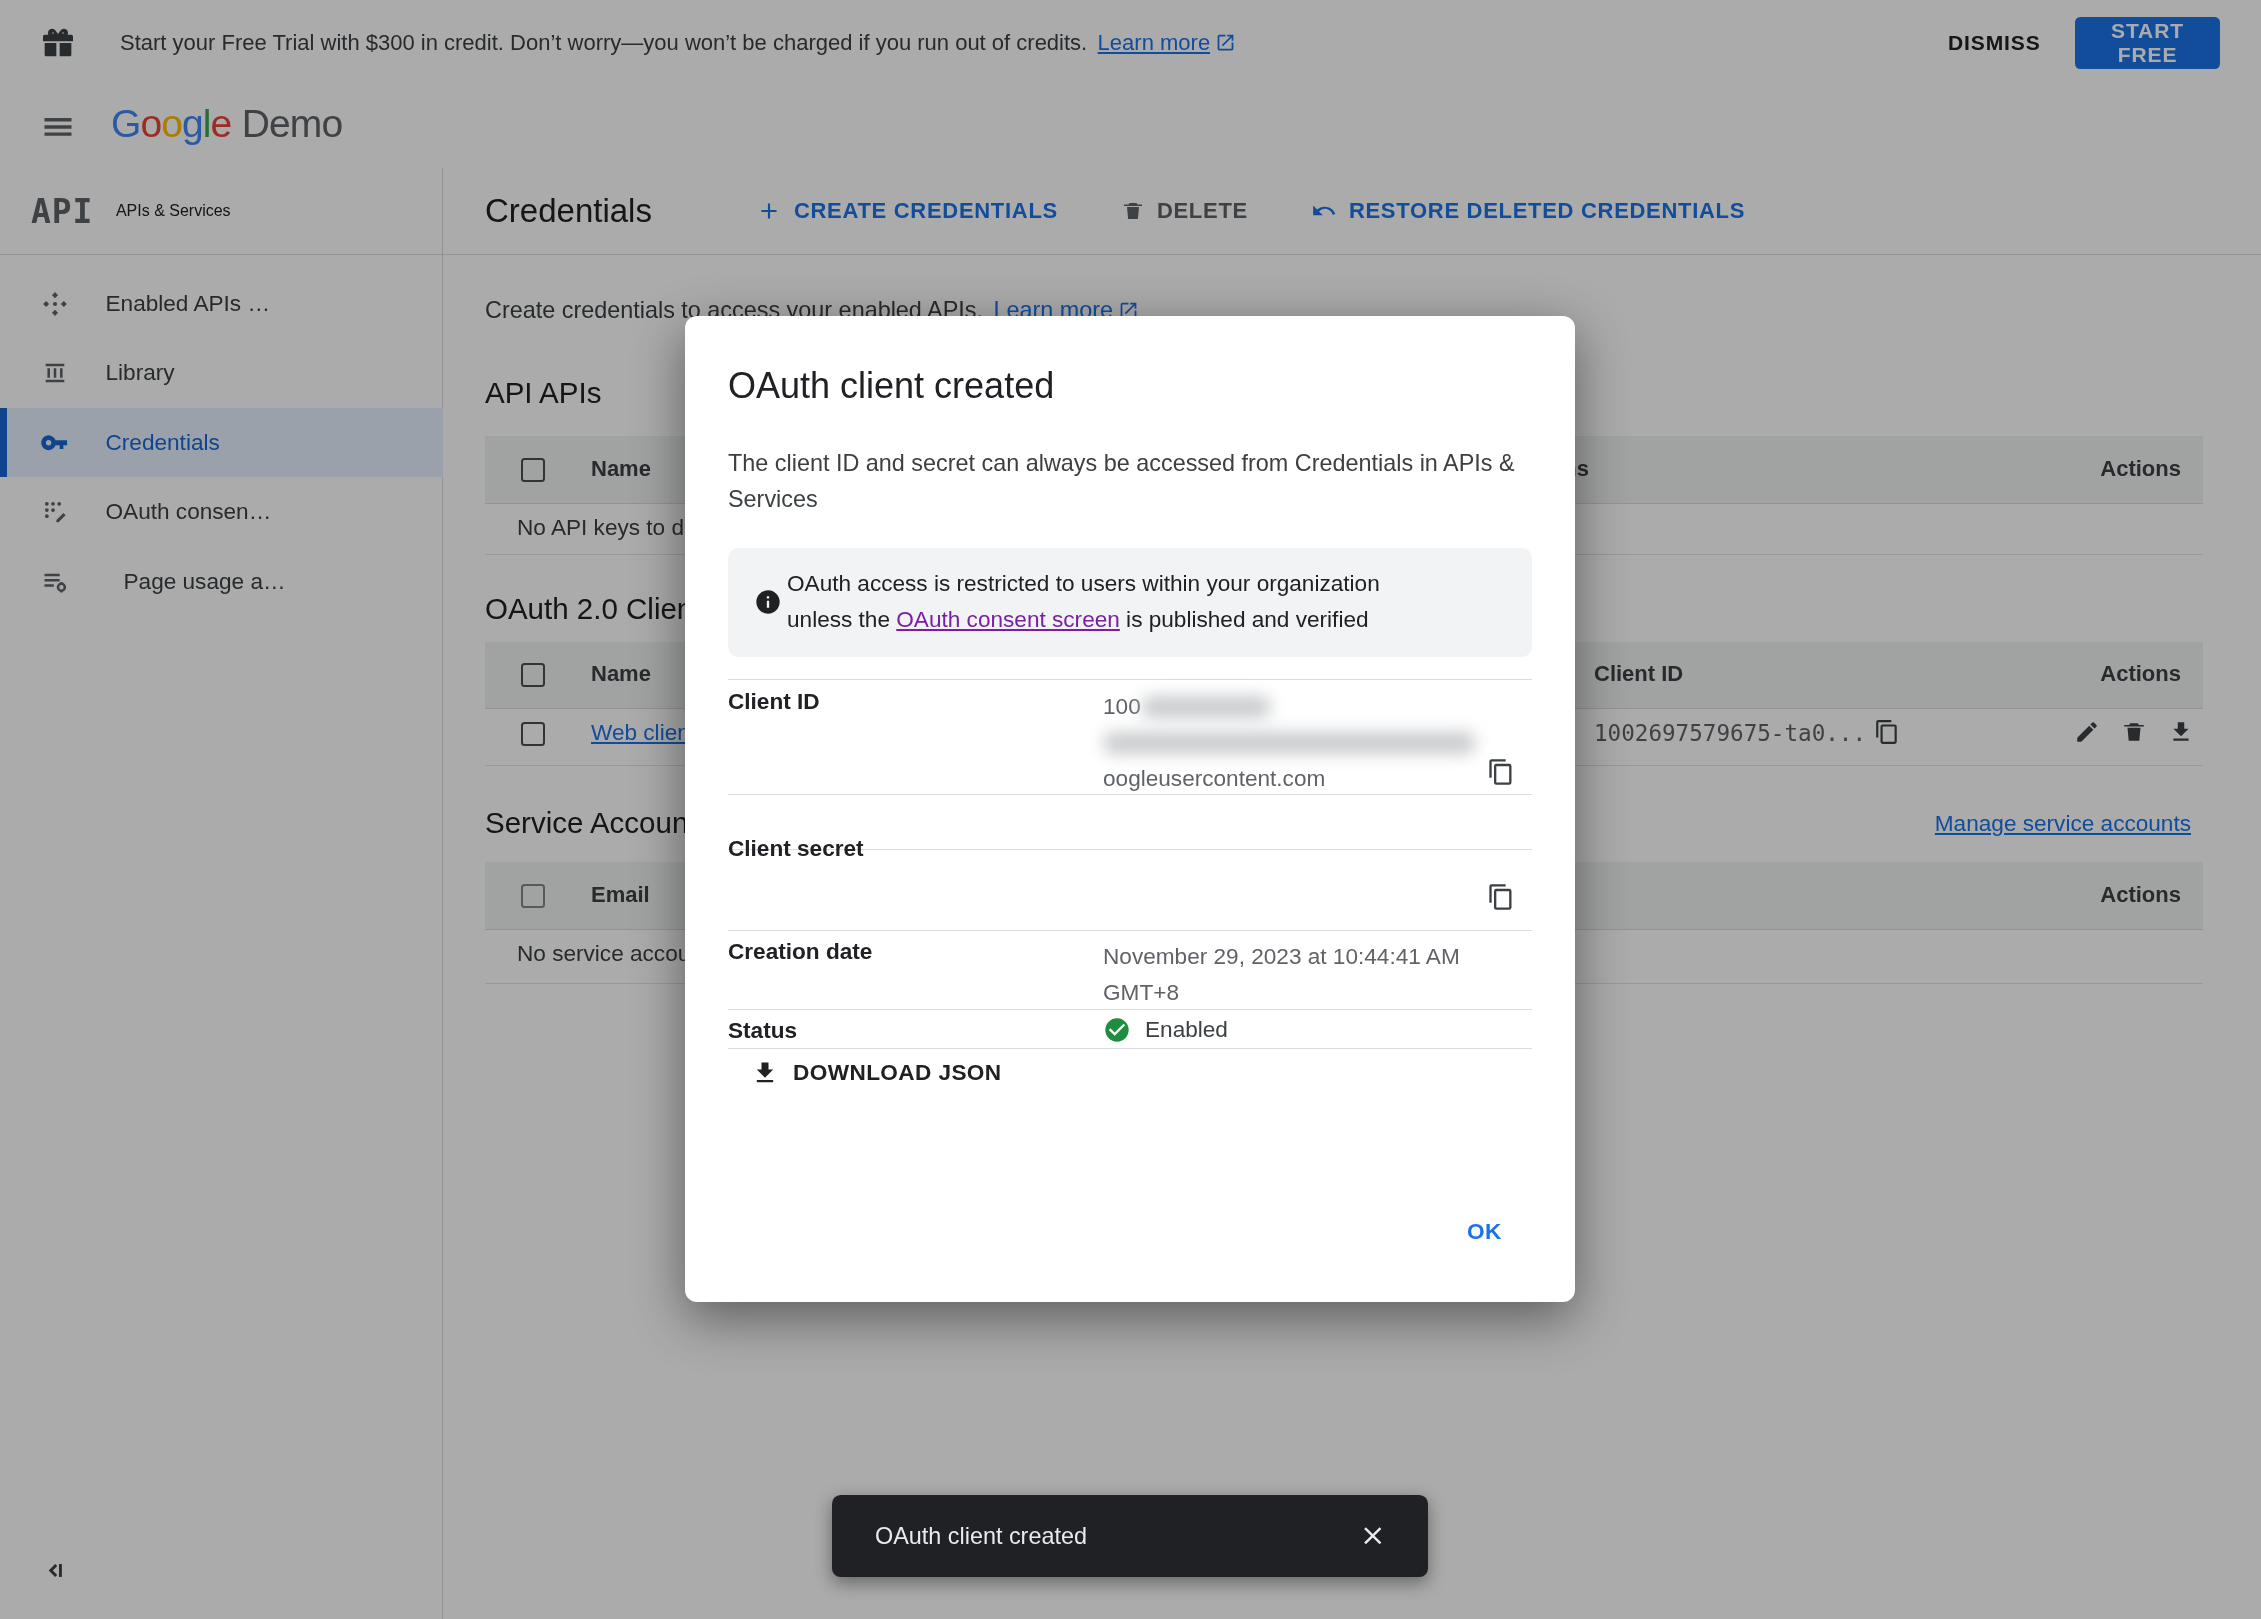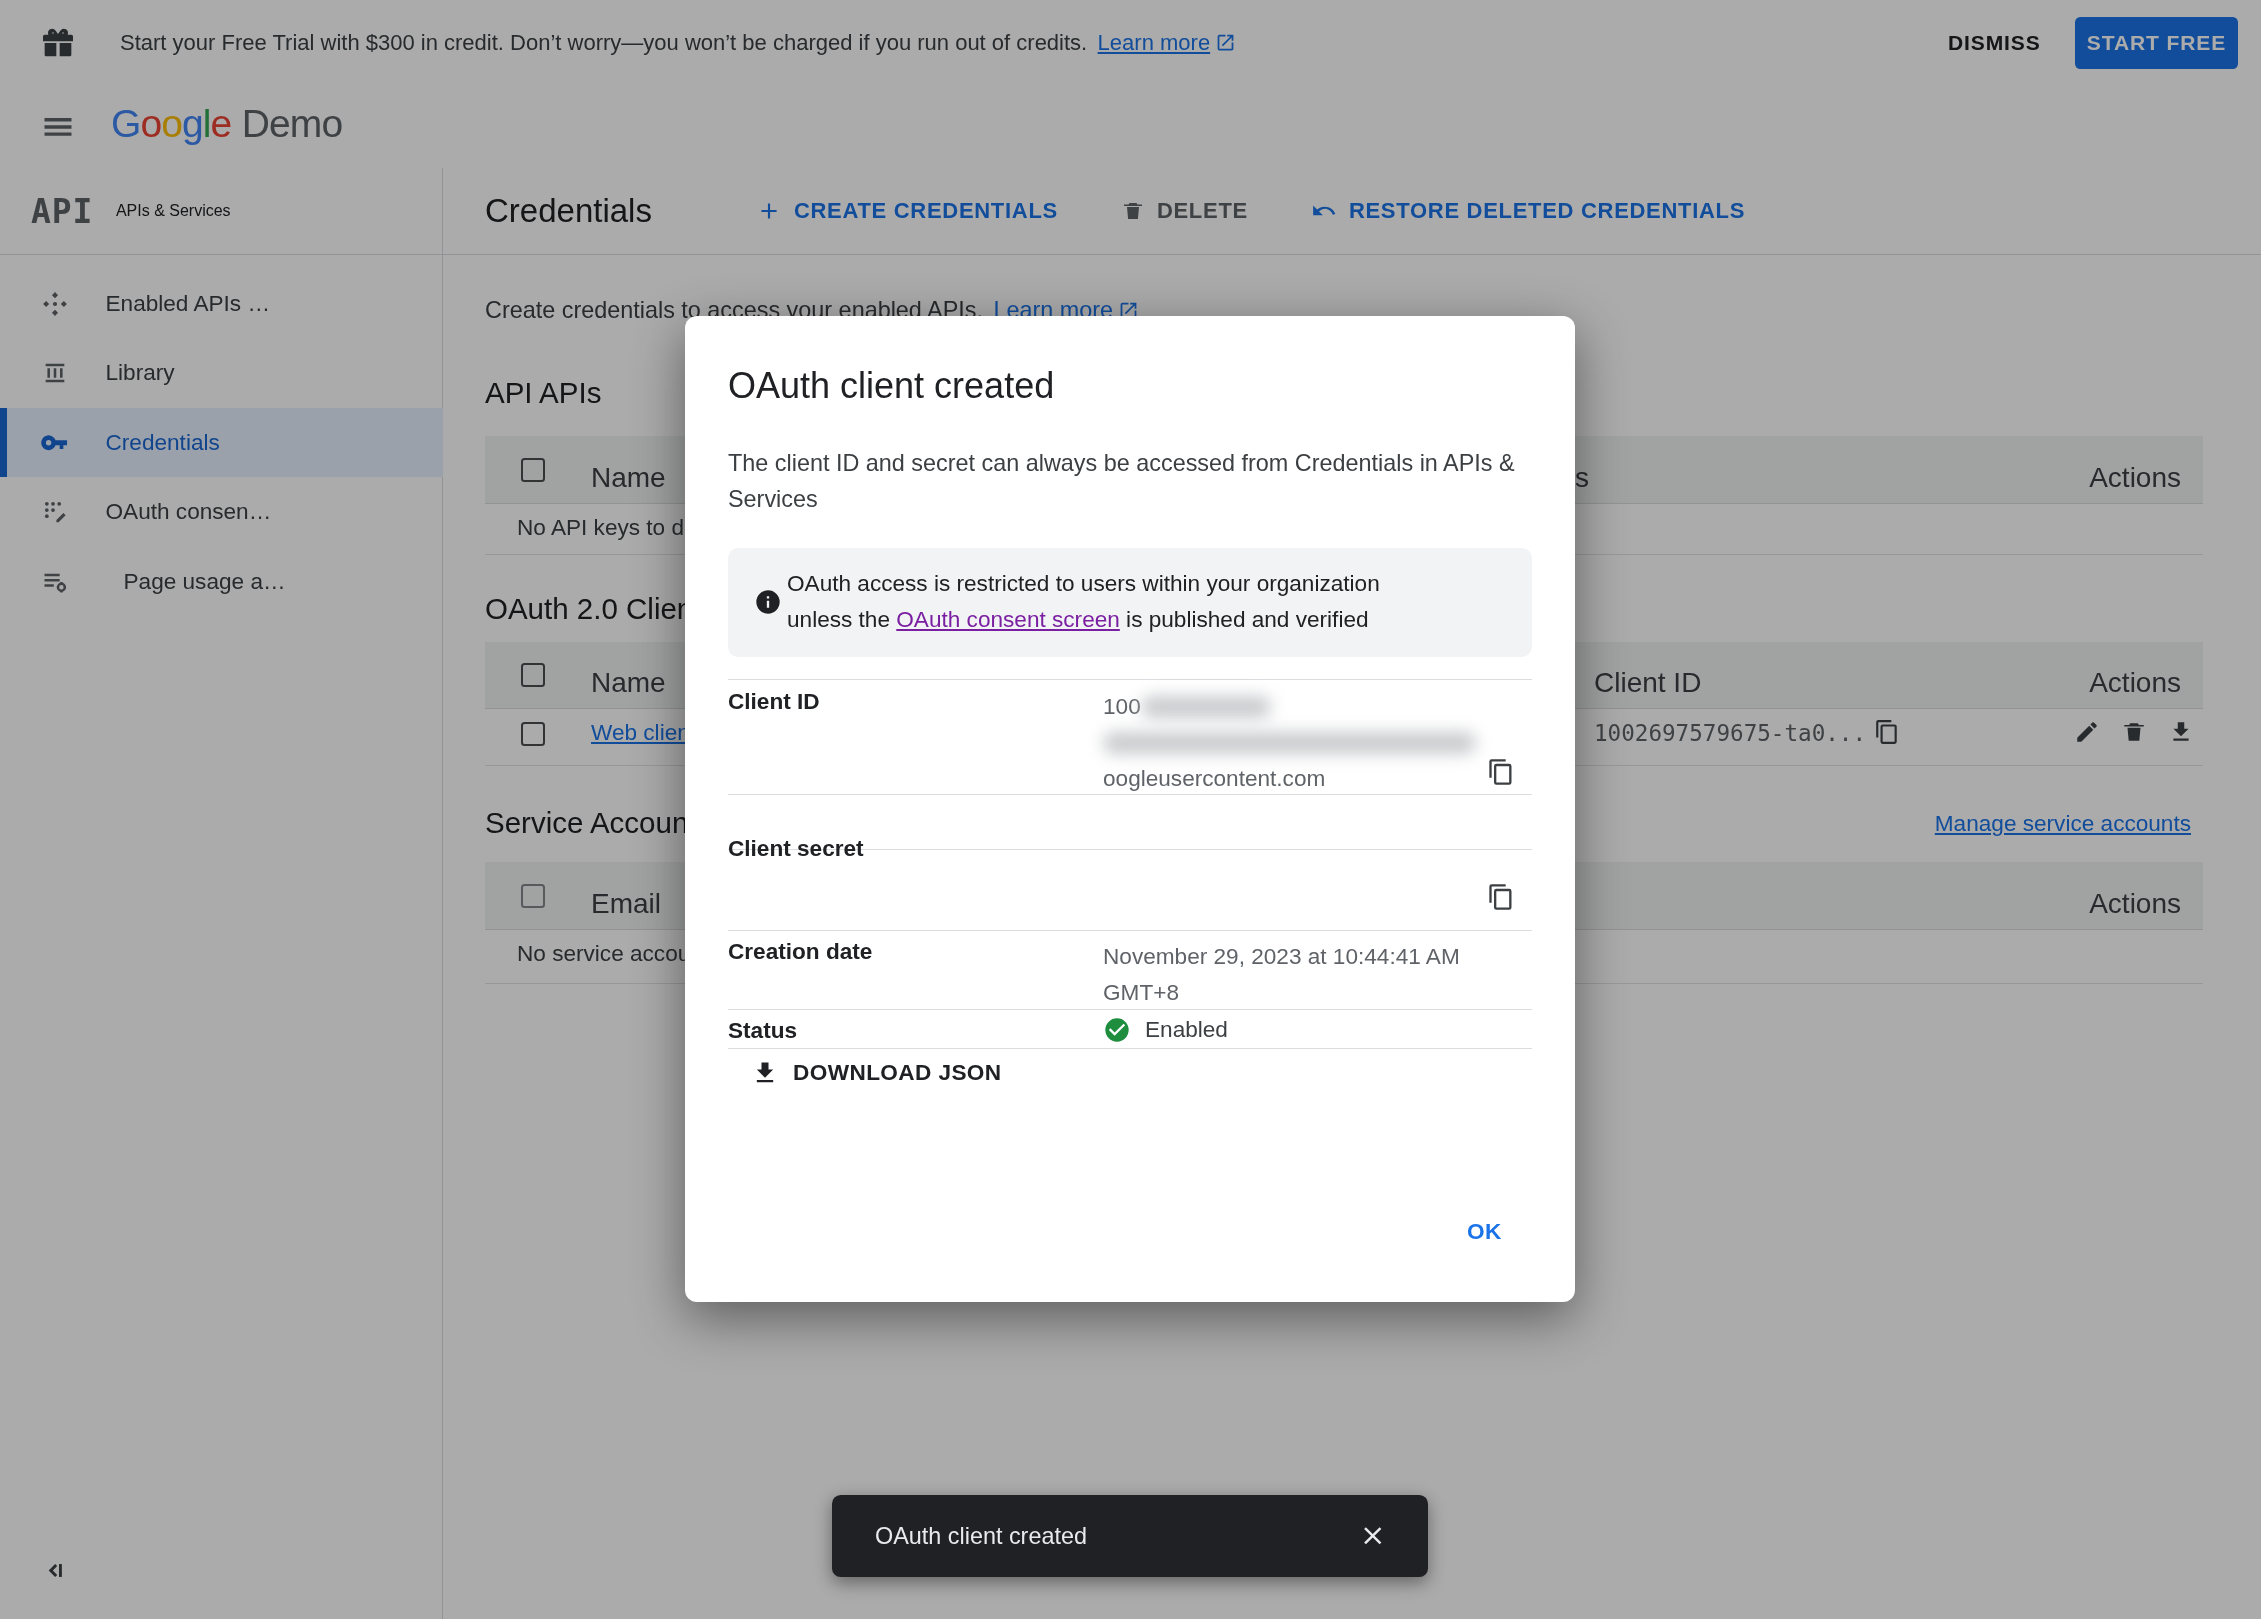--- a/index.html
+++ b/index.html
@@ -6,21 +6,21 @@
   #app{position:relative;width:2261px;height:1620px;background:#fff;overflow:hidden;
        font-family:"Liberation Sans","DejaVu Sans",sans-serif;color:#202124;}
   .abs{position:absolute;}
   
   .banner{position:absolute;left:0;top:0;width:2261px;height:85px;background:#fff;
           border-bottom:0.9px solid #e8eaed;display:flex;align-items:center;}
   .banner-text{font-size:22px;color:#3c4043;}
   .banner-link{color:#1a73e8;text-decoration:underline;margin-left:10.4px;font-size:22px;display:inline-flex;align-items:center;gap:5.2px;}
   .dismiss{position:absolute;left:1948px;top:0;height:85px;display:flex;align-items:center;
            font-size:21px;font-weight:700;letter-spacing:0.9px;color:#202124;cursor:pointer;}
-  .start-free{position:absolute;left:2075px;top:16.5px;width:163px;height:52px;background:#1a73e8;color:#fff;
+  .start-free{position:absolute;left:2075px;top:16.5px;width:145px;height:52px;background:#1a73e8;color:#fff;
               border:none;border-radius:5.2px;font-size:21px;font-weight:700;letter-spacing:0.9px;
               display:flex;align-items:center;justify-content:center;font-family:inherit;}
   
   .topbar{position:absolute;left:0;top:85px;width:2261px;height:83px;background:#fff;border-bottom:0.9px solid #dadce0;}
   .hamburger{position:absolute;left:38px;top:22px;width:40px;height:40px;display:flex;align-items:center;justify-content:center;}
   .logo{position:absolute;left:111px;top:17.4px;font-size:39px;letter-spacing:-0.9px;display:flex;gap:0;}
   .logo .cloud{color:#5f6368;margin-left:10.4px;}
   .g-blue{color:#4285F4}.g-red{color:#EA4335}.g-yellow{color:#FBBC05}.g-green{color:#34A853}
   .project-btn{position:absolute;left:378px;top:98px;width:313px;height:57px;border:0.9px solid #747775;border-radius:7.8px;
                background:#fff;display:flex;align-items:center;padding:0 19px;box-sizing:border-box;gap:17.4px;}
@@ -61,21 +61,21 @@
              display:flex;align-items:center;}
   .page-title{margin-left:42px;font-size:33px;color:#202124;}
   .tool-btn{display:flex;align-items:center;gap:12px;font-size:22px;font-weight:700;letter-spacing:0.7px;
             color:#1a73e8;cursor:pointer;white-space:nowrap;}
   .tool-btn.disabled{color:#5f6368;cursor:default;}
   .intro{position:absolute;left:42px;top:129px;font-size:23.4px;color:#3c4043;display:flex;align-items:center;}
   .intro .ilink{color:#1a73e8;text-decoration:underline;margin-left:10.4px;display:inline-flex;align-items:center;gap:5.2px;}
   .sect-title{position:absolute;left:42px;font-size:29.5px;color:#202124;}
   .thead-band{position:absolute;left:42px;width:1718px;background:#f1f3f4;border-bottom:0.9px solid #dadce0;box-sizing:border-box;}
   .row-line{position:absolute;left:42px;width:1718px;border-bottom:0.9px solid #e0e3e6;}
-  .th{position:absolute;font-size:28px;font-weight:400;color:#3c4043;margin-top:6px;}
+  .th{position:absolute;font-size:22px;font-weight:700;color:#3c4043;}
   .cell{position:absolute;font-size:22.6px;color:#3c4043;}
   .checkbox{position:absolute;width:24px;height:24px;border:2.6px solid #494c50;border-radius:3.5px;box-sizing:border-box;background:transparent;}
   .checkbox.light{border-color:#80868b;}
   .link{color:#1a73e8;text-decoration:underline;cursor:pointer;}
   .mono{font-family:"DejaVu Sans Mono",monospace;color:#5f6368;}
   .act-icons{position:absolute;display:flex;gap:21px;}
   
   .scrim{position:absolute;left:0;top:0;width:2261px;height:1620px;background:rgba(0,0,0,0.33);z-index:10;}
   .modal{position:absolute;left:685px;top:316px;width:890px;height:986px;background:#fff;border-radius:12px;z-index:20;
          box-shadow:0 15.6px 52px rgba(0,0,0,0.45);}

